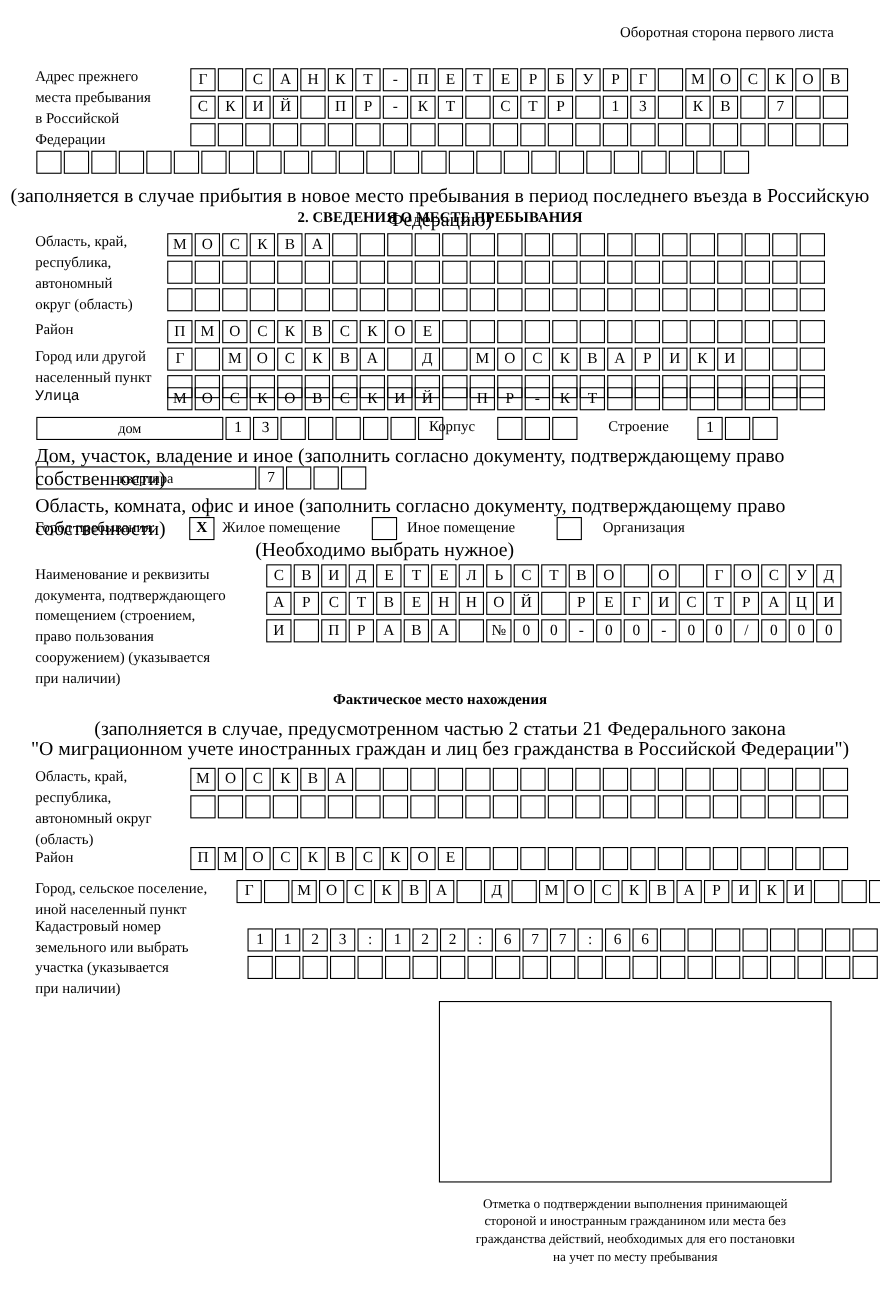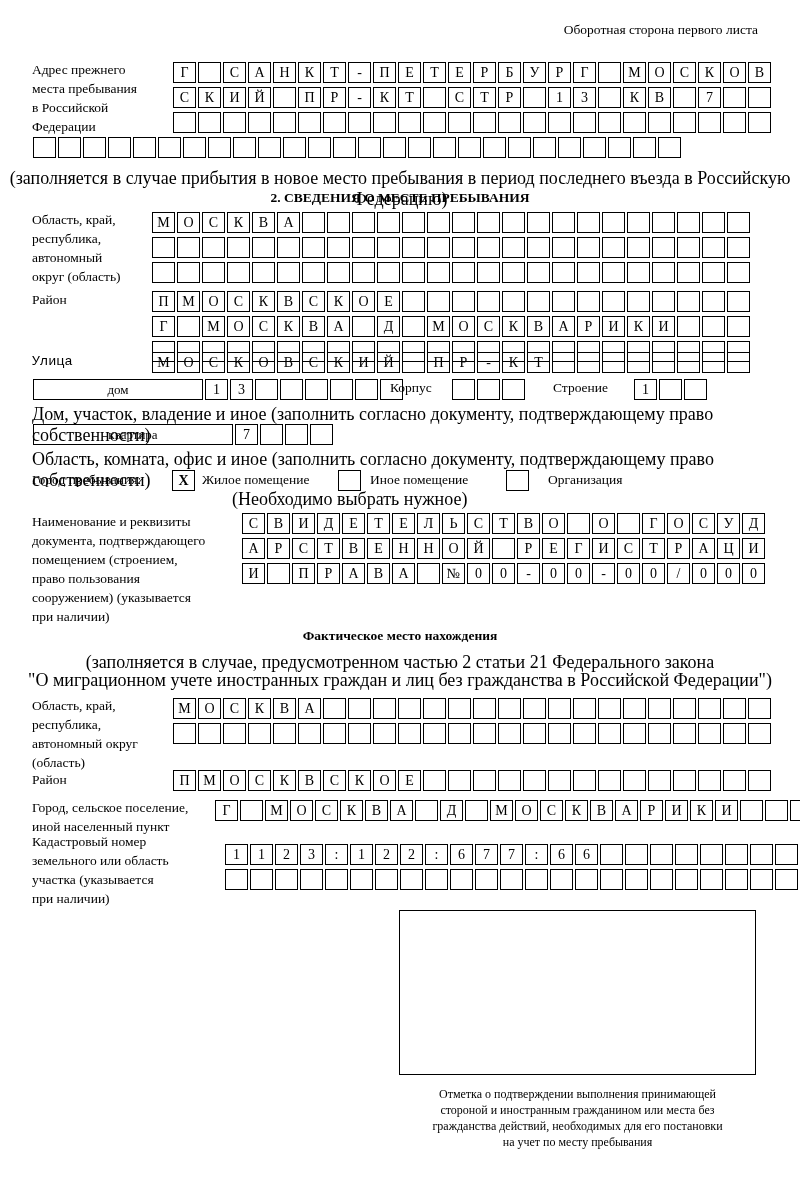--- a/index.html
+++ b/index.html
@@ -303,20 +303,24 @@
       <div class="cell"></div>
       <div class="cell"></div>
       <div class="cell"></div>
       <div class="cell"></div>
       <div class="cell"></div>
       <div class="cell"></div>
       <div class="cell"></div>
       <div class="cell"></div>
     </div>
 
+  <div class="abs lbl" style="left:32px; top:314px; width:150px;">
+    <div>Город или другой</div>
+    <div>населенный пункт</div>
+  </div>
   <div class="abs comb" id="s2-city-0" style="left:152px; top:316px;">
       <div class="cell">Г</div>
       <div class="cell"></div>
       <div class="cell">М</div>
       <div class="cell">О</div>
       <div class="cell">С</div>
       <div class="cell">К</div>
       <div class="cell">В</div>
       <div class="cell">А</div>
       <div class="cell"></div>
@@ -631,21 +635,21 @@
       <div class="cell">И</div>
       <div class="cell">К</div>
       <div class="cell">И</div>
       <div class="cell"></div>
       <div class="cell"></div>
       <div class="cell"></div>
     </div>
 
   <div class="abs lbl" style="left:32px; top:832px; width:165px;">
     <div>Кадастровый номер</div>
-    <div>земельного или область</div>
+    <div>земельного или выбрать</div>
     <div>участка (указывается</div>
     <div>при наличии)</div>
   </div>
   <div class="abs comb" id="al-cad-0" style="left:225px; top:844px;">
       <div class="cell">1</div>
       <div class="cell">1</div>
       <div class="cell">2</div>
       <div class="cell">3</div>
       <div class="cell">:</div>
       <div class="cell">1</div>

